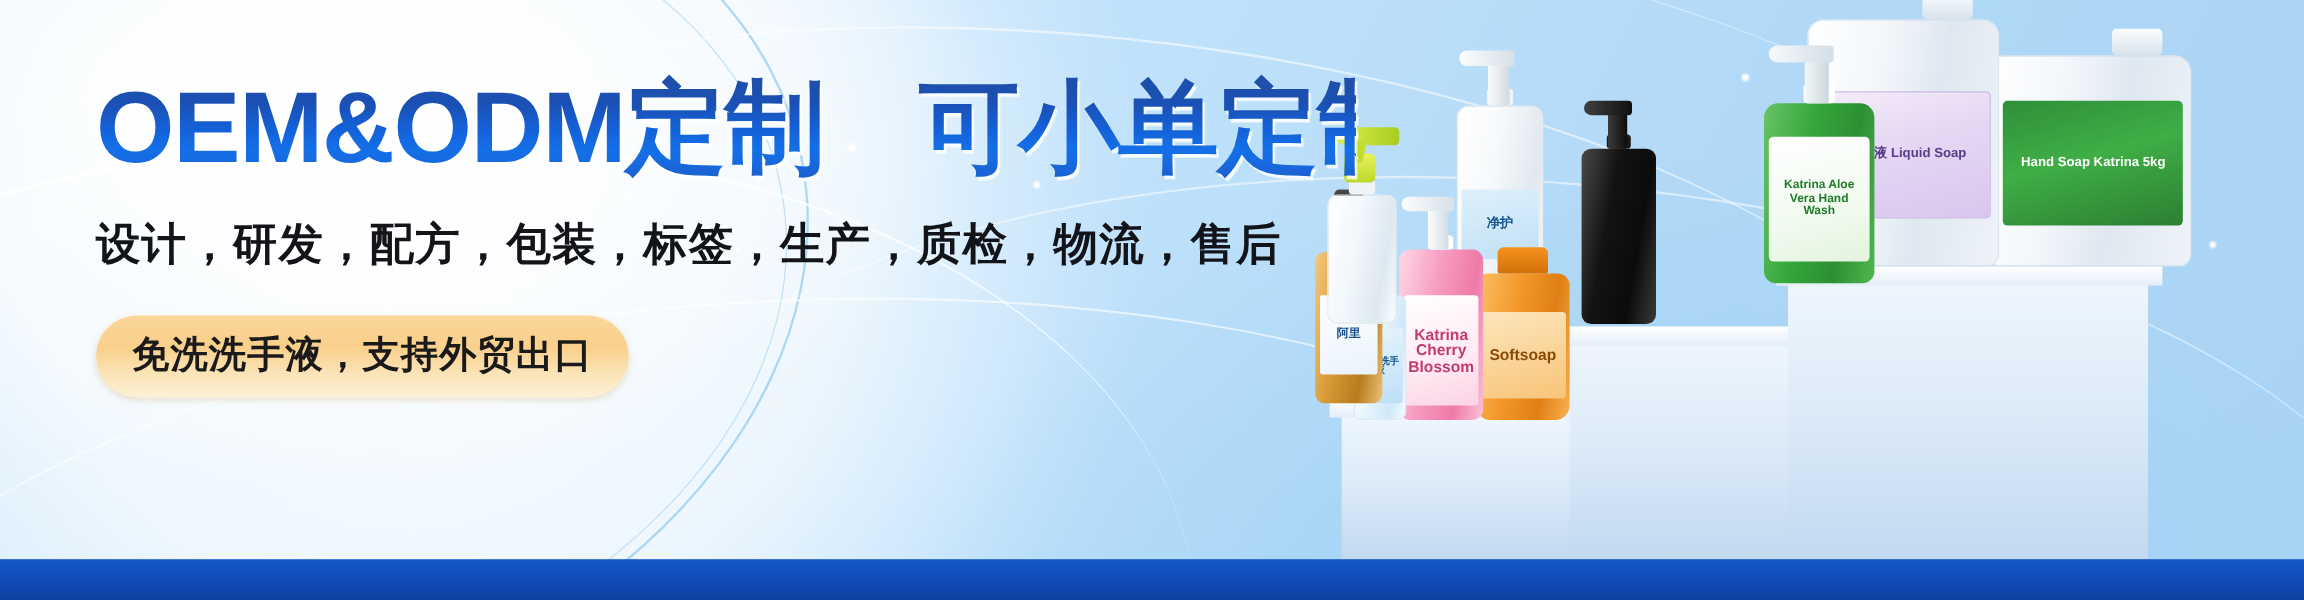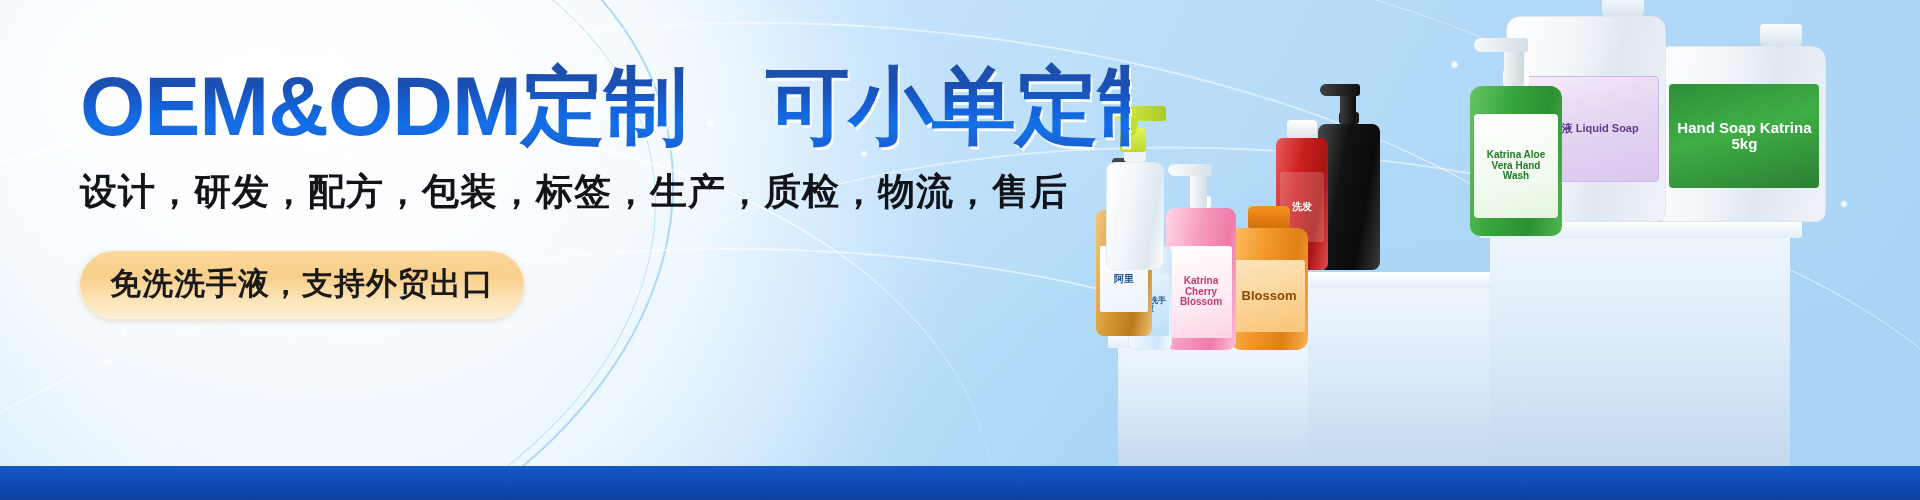--- a/index.html
+++ b/index.html
@@ -89,21 +89,21 @@
     background:linear-gradient(180deg,#1f4fa8 0%,#1a50b4 28%,#1461d8 52%,#1470e8 72%,#1b5fd0 100%);
     -webkit-background-clip:text;
     background-clip:text;
     color:transparent;
     -webkit-text-fill-color:transparent;
     filter:drop-shadow(2px 3px 0 rgba(255,255,255,0.85));
   }
   .headline .gap{ display:inline-block; width:34px; }
 
   .subtitle{
-    margin-top:17px;
+    margin-top:29px;
     font-size:37px;
     font-weight:bold;
     color:#13141a;
     letter-spacing:1px;
     white-space:nowrap;
   }
 
   .pill{
     display:inline-block;
     margin-top:34px;
@@ -201,21 +201,21 @@
     <div class="podium podium-c"></div>
     <div class="podium-top podium-c-top"></div>
 
     <div class="prod" style="left:566px;bottom:244px;width:170px;height:200px;">
       <div class="can" style="left:0;bottom:0;width:170px;height:176px;"></div>
       <div class="cancap" style="position:absolute;left:104px;bottom:176px;width:42px;height:22px;border-radius:4px;background:linear-gradient(180deg,#fbfdff,#d8e3ec);"></div>
       <div class="handle" style="left:10px;bottom:118px;width:74px;height:66px;border-right-color:transparent;"></div>
       <div class="label" style="left:52%;bottom:34px;width:150px;height:104px;
                   background:linear-gradient(165deg,#2f8f3a 0%,#3fae45 45%,#2c7f33 100%);
                   border-radius:4px;">
-        <span class="lbl-txt" style="font-size:15px;color:#ffffff;padding:0 6px;">Hand Soap Katrina 5kg</span>
+        <span class="lbl-txt" style="font-size:11px;color:#ffffff;padding:0 6px;">Hand Soap Katrina 5kg</span>
       </div>
     </div>
 
     <div class="prod" style="left:416px;bottom:244px;width:160px;height:228px;">
       <div class="can" style="left:0;bottom:0;width:160px;height:206px;"></div>
       <div class="cancap" style="position:absolute;left:96px;bottom:206px;width:42px;height:22px;border-radius:4px;background:linear-gradient(180deg,#fbfdff,#d8e3ec);"></div>
       <div class="handle" style="left:8px;bottom:142px;width:72px;height:66px;border-right-color:transparent;"></div>
       <div class="label" style="left:52%;bottom:40px;width:140px;height:106px;
                   background:linear-gradient(165deg,#f4edfa 0%,#e6d8f3 40%,#d9c6ee 100%);
                   border:1px solid #cdb8e6;border-radius:4px;">
@@ -244,54 +244,59 @@
       <div class="body" style="height:146px;
            background:linear-gradient(100deg,#4a4a4a 0%,#131313 36%,#0b0b0b 70%,#3a3a3a 100%);
            border-radius:8px;"></div>
       <div class="neck" style="bottom:146px;width:20px;height:12px;background:#1a1a1a;"></div>
       <div class="pump" style="left:0;bottom:146px;width:62px;height:42px;">
         <div class="stem" style="left:22px;bottom:0;width:16px;height:34px;background:linear-gradient(90deg,#3b3b3b,#0d0d0d);"></div>
         <div class="arm" style="left:2px;top:2px;width:40px;height:12px;background:linear-gradient(90deg,#3f3f3f,#101010);border-radius:6px 3px 3px 6px;"></div>
       </div>
     </div>
 
-    <div class="prod" style="left:186px;bottom:196px;width:52px;height:150px;">
-      <div class="body" style="height:132px;
-           background:linear-gradient(100deg,#e85b5b 0%,#cd2020 38%,#a81414 72%,#e04d4d 100%);
-           border-radius:7px;"></div>
-      <div class="cap" style="bottom:132px;width:30px;height:18px;background:linear-gradient(180deg,#ffffff,#dfe4e8);"></div>
-      <div class="label" style="left:50%;bottom:28px;width:44px;height:70px;background:rgba(255,255,255,0.18);border-radius:3px;">
-        <span class="lbl-txt" style="font-size:10px;color:#ffffff;">洗发</span>
-      </div>
-    </div>
-
+
+    <div class="prod" style="left:124px;bottom:196px;width:72px;height:230px;">
+      <div class="body" style="height:182px;
+           background:linear-gradient(100deg,#ffffff 0%,#f6f9fb 38%,#e1e8ee 74%,#fafcfd 100%);
+           border-radius:10px;border:1px solid #e6ecf1;"></div>
+      <div class="neck" style="bottom:182px;width:22px;height:14px;background:#f0f4f7;"></div>
+      <div class="pump" style="left:0;bottom:182px;width:72px;height:48px;">
+        <div class="stem" style="left:26px;bottom:0;width:18px;height:38px;background:linear-gradient(90deg,#f7fafc,#d2dbe2);"></div>
+        <div class="arm" style="left:2px;top:2px;width:46px;height:13px;background:linear-gradient(90deg,#fbfdfe,#d7e0e7);border-radius:7px 3px 3px 7px;"></div>
+      </div>
+      <div class="label" style="left:50%;bottom:54px;width:64px;height:58px;
+                  background:linear-gradient(165deg,#dff0fb 0%,#bfe0f6 100%);border-radius:3px;">
+        <span class="lbl-txt" style="font-size:11px;color:#15548f;">净护</span>
+      </div>
+    </div>
 
     <div class="prod" style="left:140px;bottom:116px;width:78px;height:150px;">
       <div class="body" style="height:122px;
            background:linear-gradient(100deg,#fcc266 0%,#f3972a 40%,#e07f14 72%,#f8b253 100%);
            border-radius:10px 10px 12px 12px;"></div>
       <div class="cap" style="bottom:122px;width:42px;height:22px;background:linear-gradient(180deg,#f6921e,#d2700a);border-radius:5px 5px 2px 2px;"></div>
       <div class="label" style="left:50%;bottom:18px;width:72px;height:72px;
                   background:linear-gradient(165deg,#fde6bd 0%,#f8c477 100%);border-radius:3px;">
-        <span class="lbl-txt" style="font-size:13px;color:#8a4a05;">Blossom</span>
+        <span class="lbl-txt" style="font-size:13px;color:#8a4a05;">Softsoap</span>
       </div>
     </div>
 
     <div class="prod" style="left:76px;bottom:116px;width:70px;height:190px;">
       <div class="body" style="height:142px;
            background:linear-gradient(100deg,#ffd7e6 0%,#f79bc0 40%,#ee7aa8 72%,#fcc2d9 100%);
            border-radius:9px;"></div>
       <div class="neck" style="bottom:142px;width:20px;height:12px;background:#ffffff;"></div>
       <div class="pump" style="left:0;bottom:142px;width:70px;height:46px;">
         <div class="stem" style="left:24px;bottom:0;width:17px;height:36px;background:linear-gradient(90deg,#fbfdfe,#d4dde4);"></div>
         <div class="arm" style="left:2px;top:2px;width:44px;height:12px;background:linear-gradient(90deg,#fbfdfe,#d7e0e7);border-radius:6px 3px 3px 6px;"></div>
       </div>
       <div class="label" style="left:50%;bottom:12px;width:62px;height:92px;
                   background:linear-gradient(165deg,#ffffff 0%,#ffeaf3 60%,#fcd3e4 100%);border-radius:3px;">
-        <span class="lbl-txt" style="font-size:10px;color:#c23a70;padding:0 4px;">Katrina Cherry Blossom</span>
+        <span class="lbl-txt" style="font-size:13px;color:#c23a70;padding:0 4px;">Katrina Cherry Blossom</span>
       </div>
     </div>
 
     <div class="prod" style="left:38px;bottom:116px;width:44px;height:120px;">
       <div class="body" style="height:104px;
            background:linear-gradient(100deg,#ffffff 0%,#eaf6fe 40%,#cfe7f8 76%,#f6fbff 100%);
            border-radius:7px;border:1px solid #dbeaf5;"></div>
       <div class="cap" style="bottom:104px;width:22px;height:16px;background:linear-gradient(180deg,#5a9ee0,#2f6fd0);"></div>
       <div class="label" style="left:50%;bottom:14px;width:38px;height:62px;
                   background:linear-gradient(165deg,#e8f4fd 0%,#bddff7 100%);border-radius:2px;">

